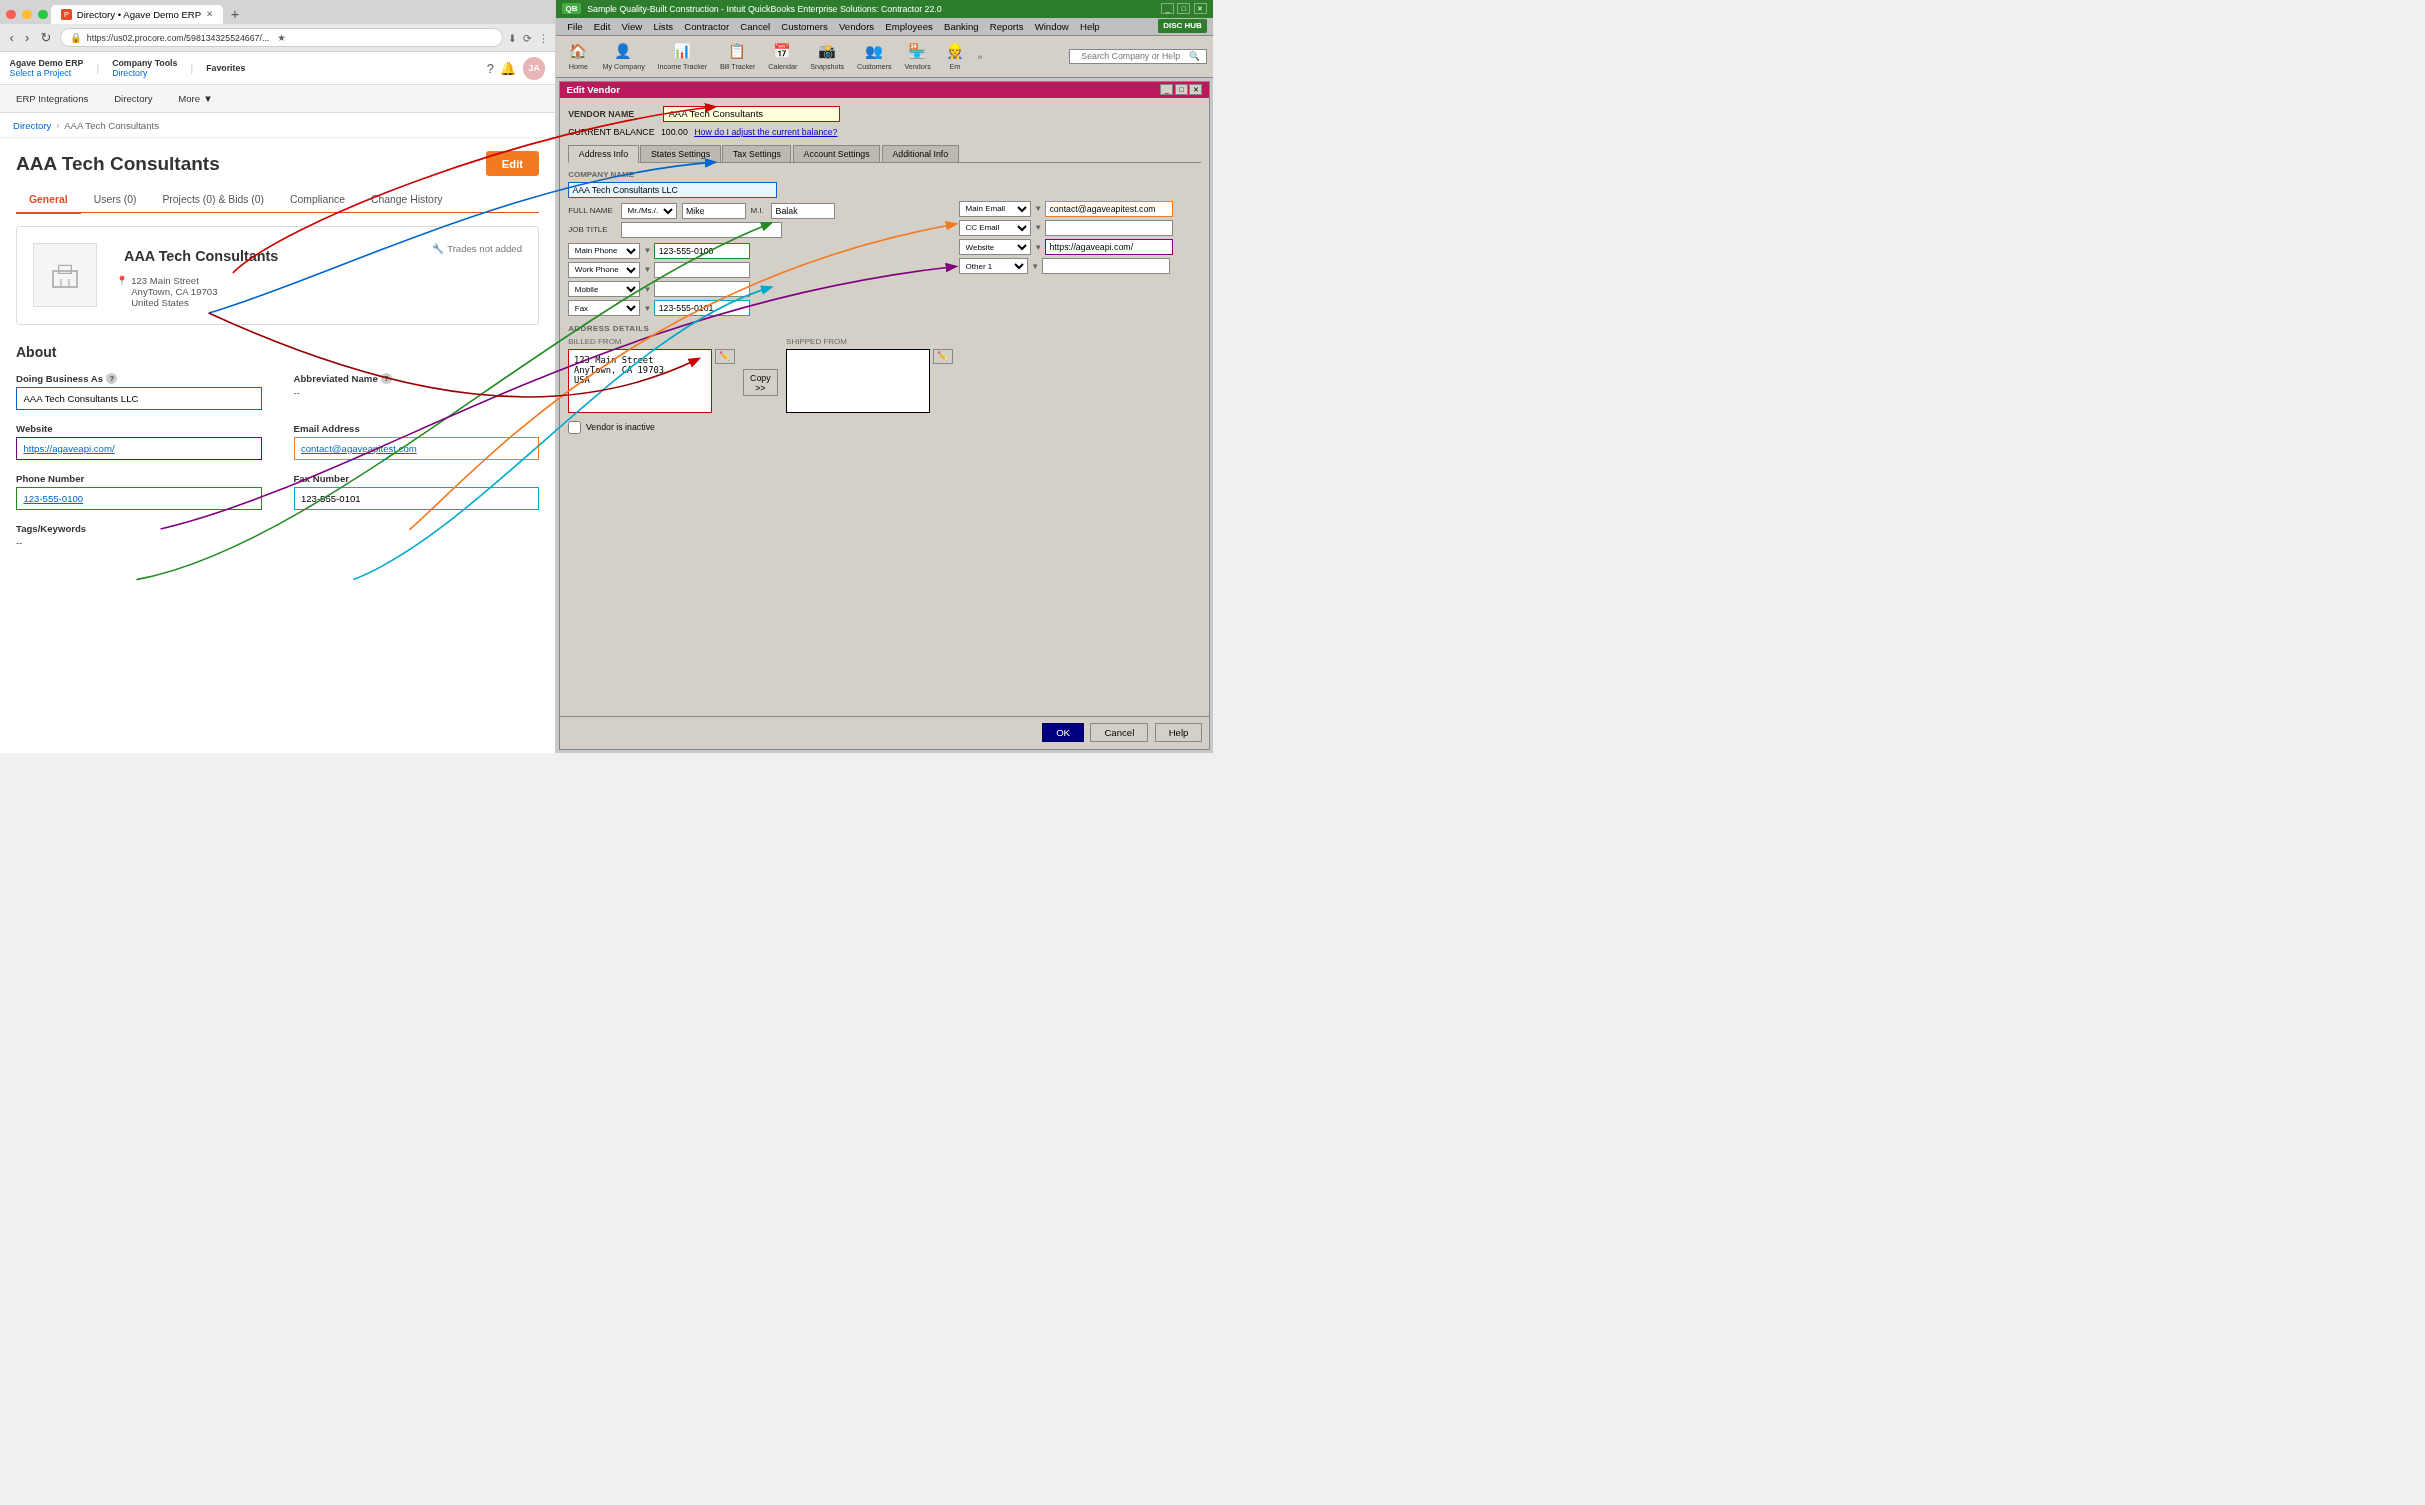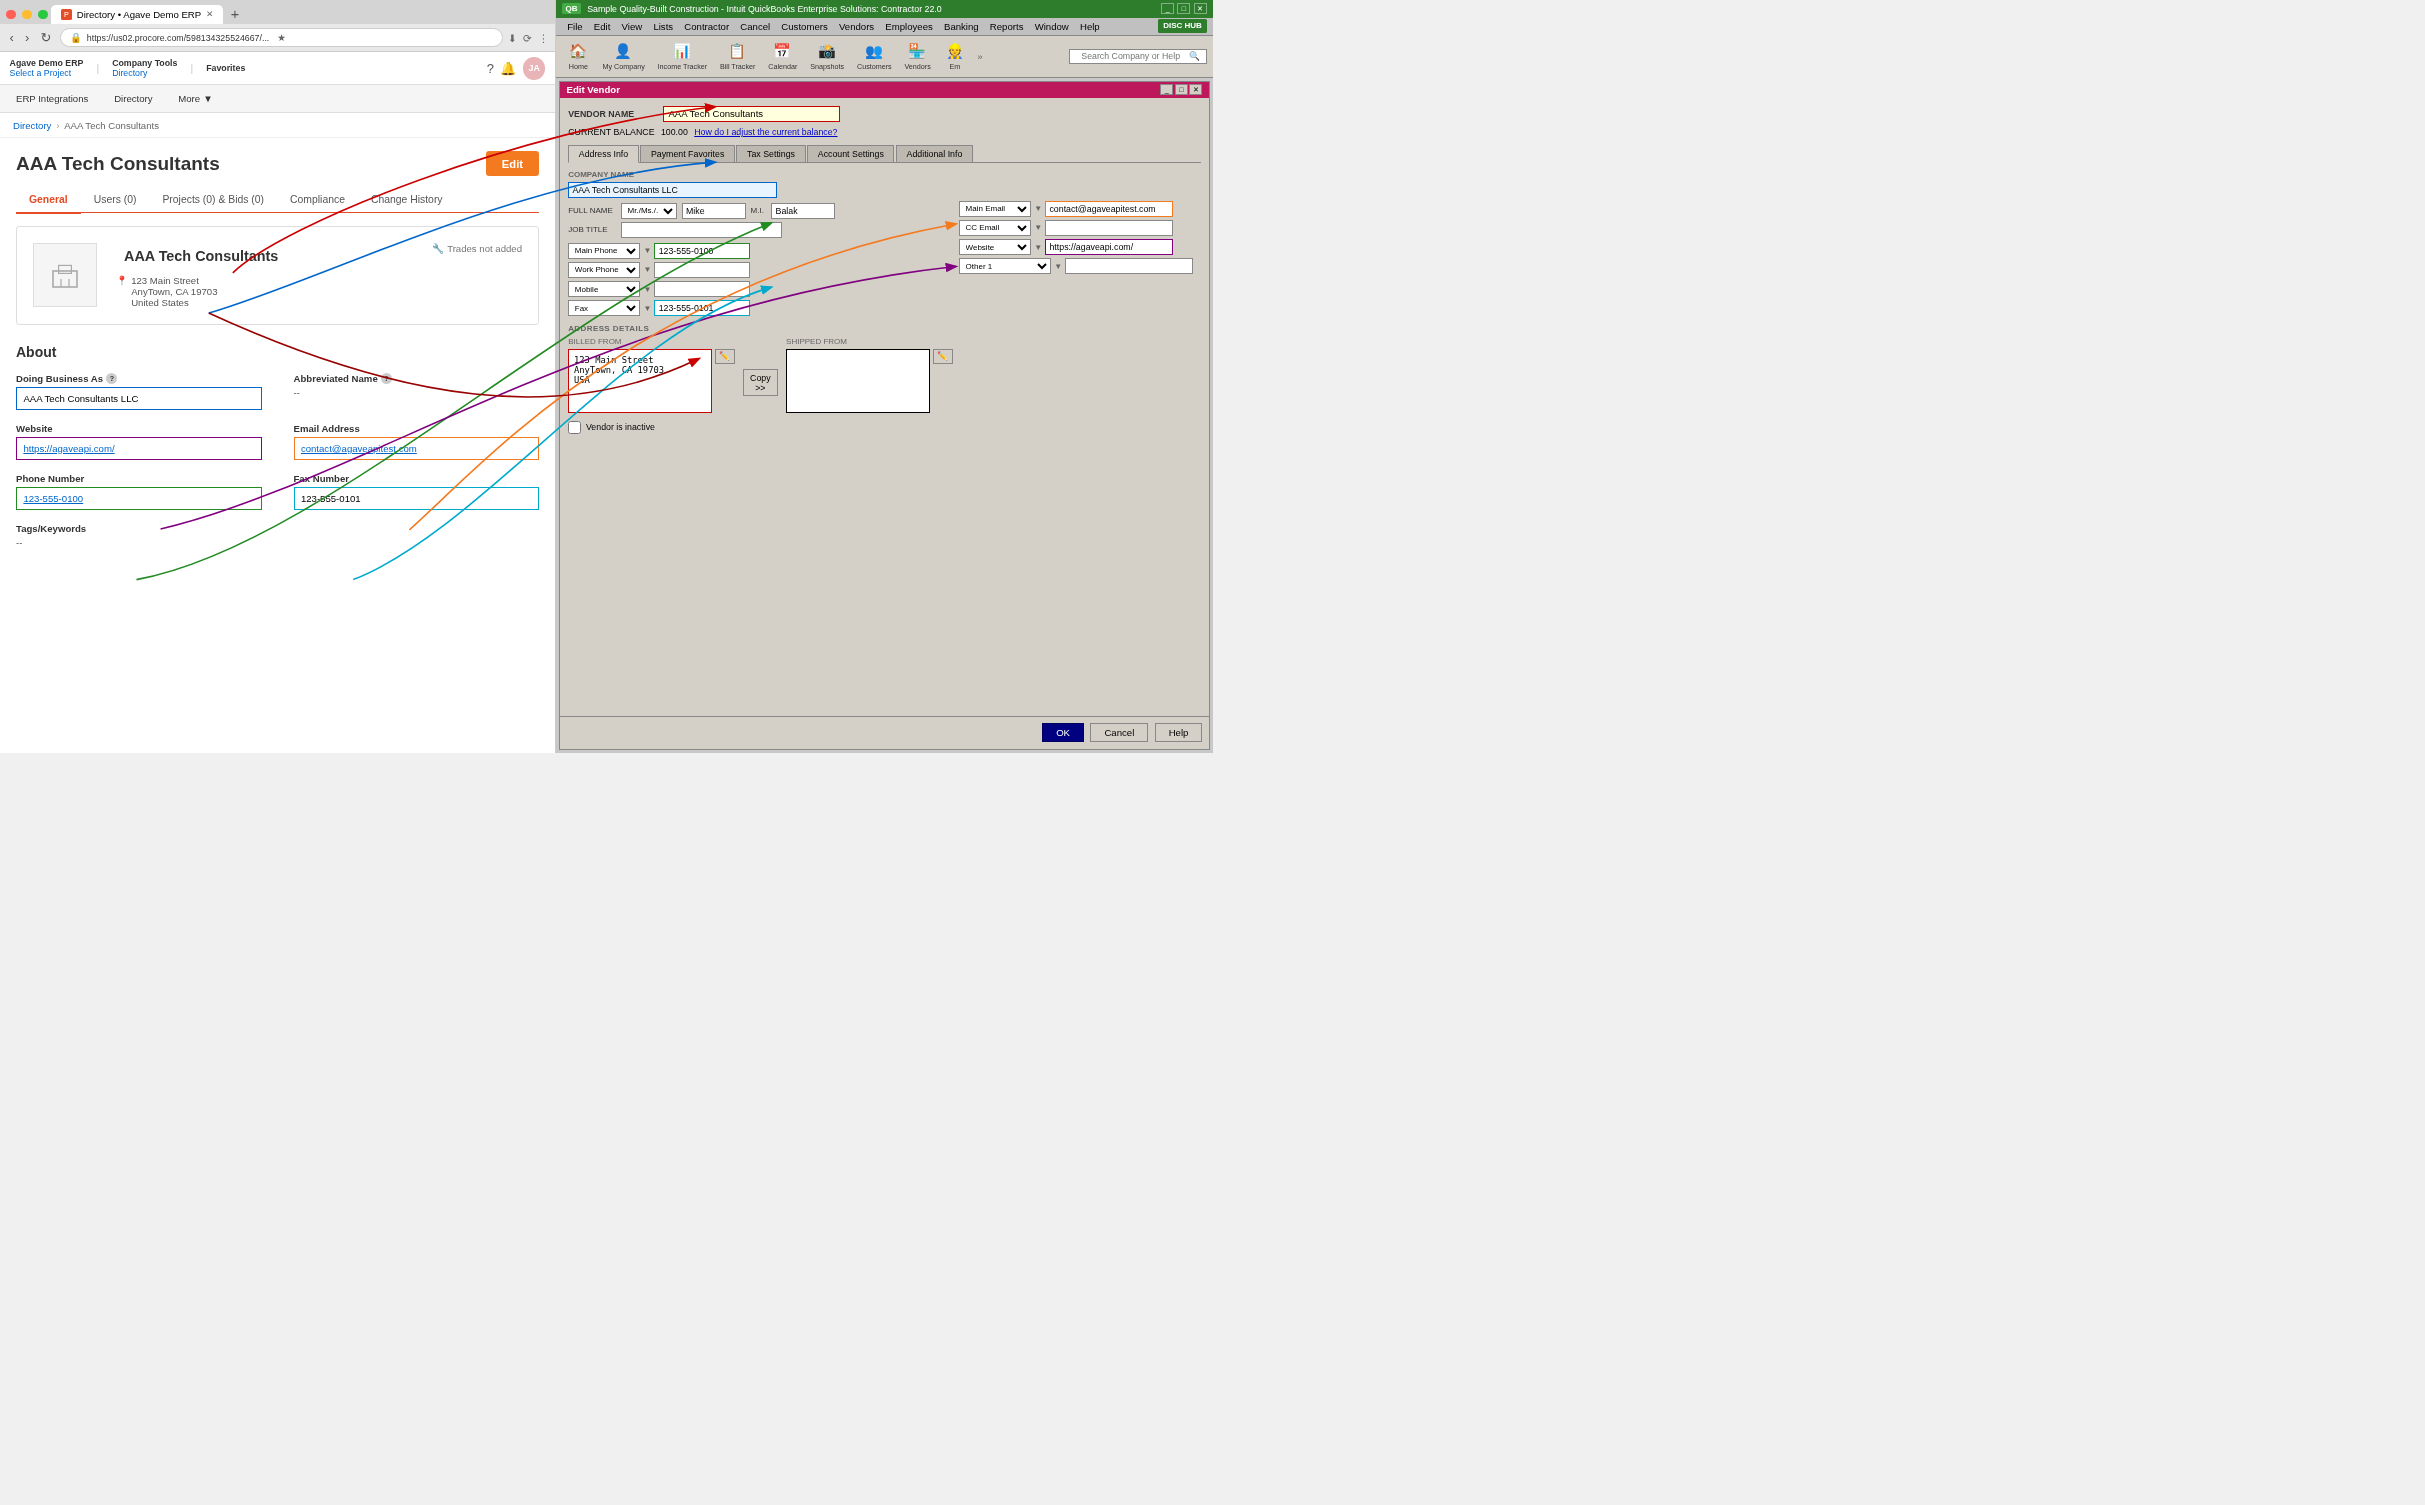--- a/index.html
+++ b/index.html
@@ -786,21 +786,21 @@
         </div>
 
         <div class="balance-row">
           <span>CURRENT BALANCE</span>
           <span>100.00</span>
           <a href="#" class="balance-link">How do I adjust the current balance?</a>
         </div>
 
         <div class="qb-tabs">
           <div class="qb-tab active">Address Info</div>
-          <div class="qb-tab">Payment Favorites</div>
+          <div class="qb-tab">States Settings</div>
           <div class="qb-tab">Tax Settings</div>
           <div class="qb-tab">Account Settings</div>
           <div class="qb-tab">Additional Info</div>
         </div>
 
         <div style="display:grid;grid-template-columns:1fr 1fr;gap:6.4px">
 
           <div>
 
             <div class="form-row">
@@ -907,21 +907,21 @@
 
               <div class="email-row">
                 <select class="email-select" style="width:72px">
                   <option>Website</option>
                 </select>
                 <span style="color:#666;font-size:8px">▼</span>
                 <input class="email-input purple-highlight" type="text" value="https://agaveapi.com/" style="">
               </div>
 
               <div class="email-row">
-                <select class="email-select" style="width:92px">
+                <select class="email-select" style="width:69px">
                   <option>Other 1</option>
                 </select>
                 <span style="color:#666;font-size:8px">▼</span>
                 <input class="email-input" type="text" value="" style="">
               </div>
             </div>
           </div>
         </div>
 
         <div class="vendor-inactive-row">

